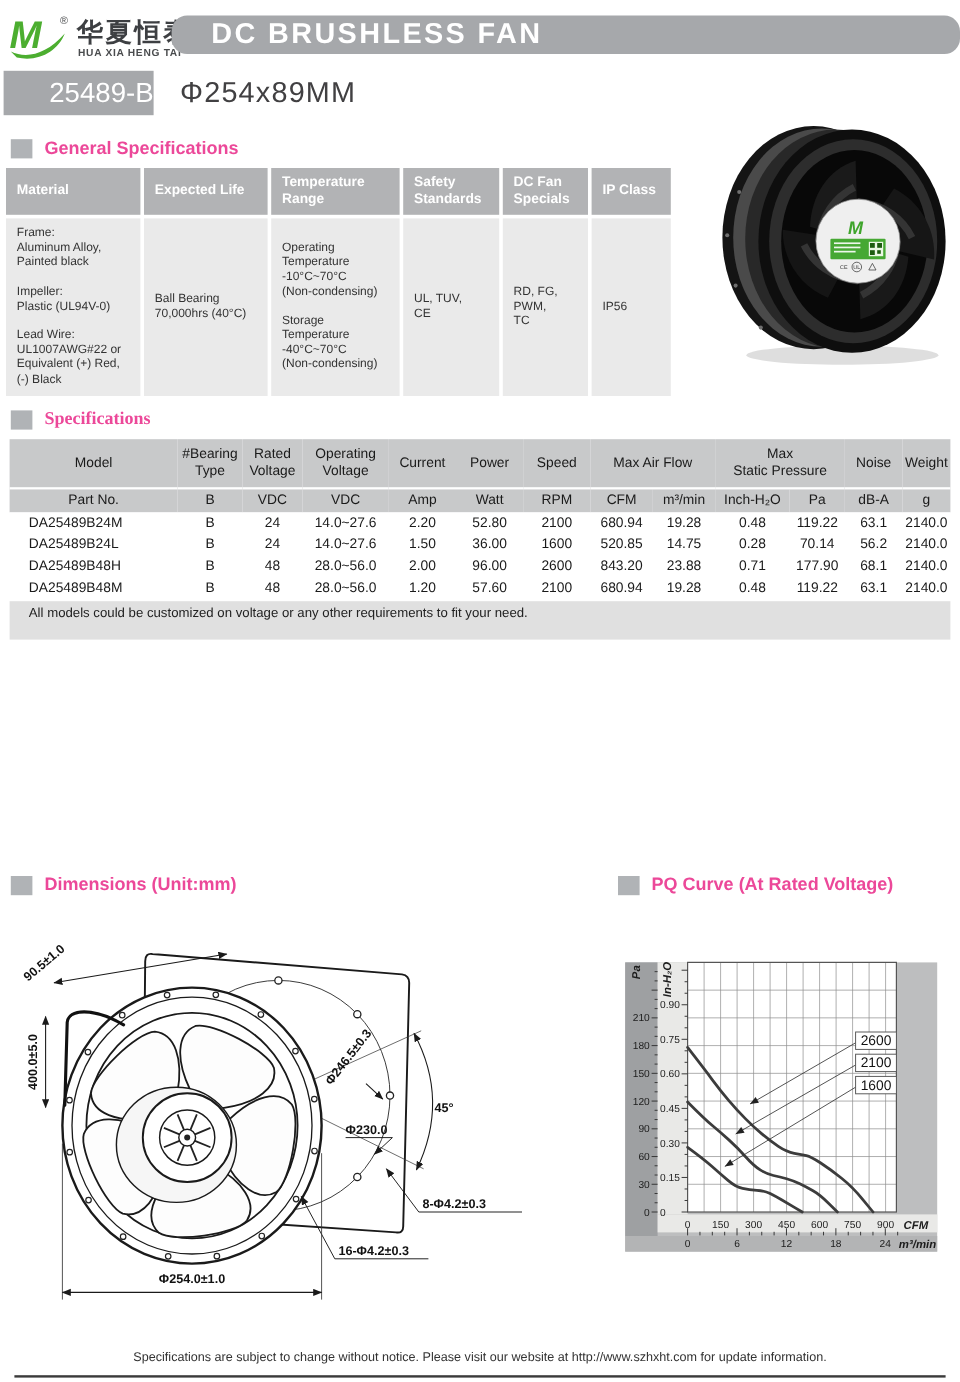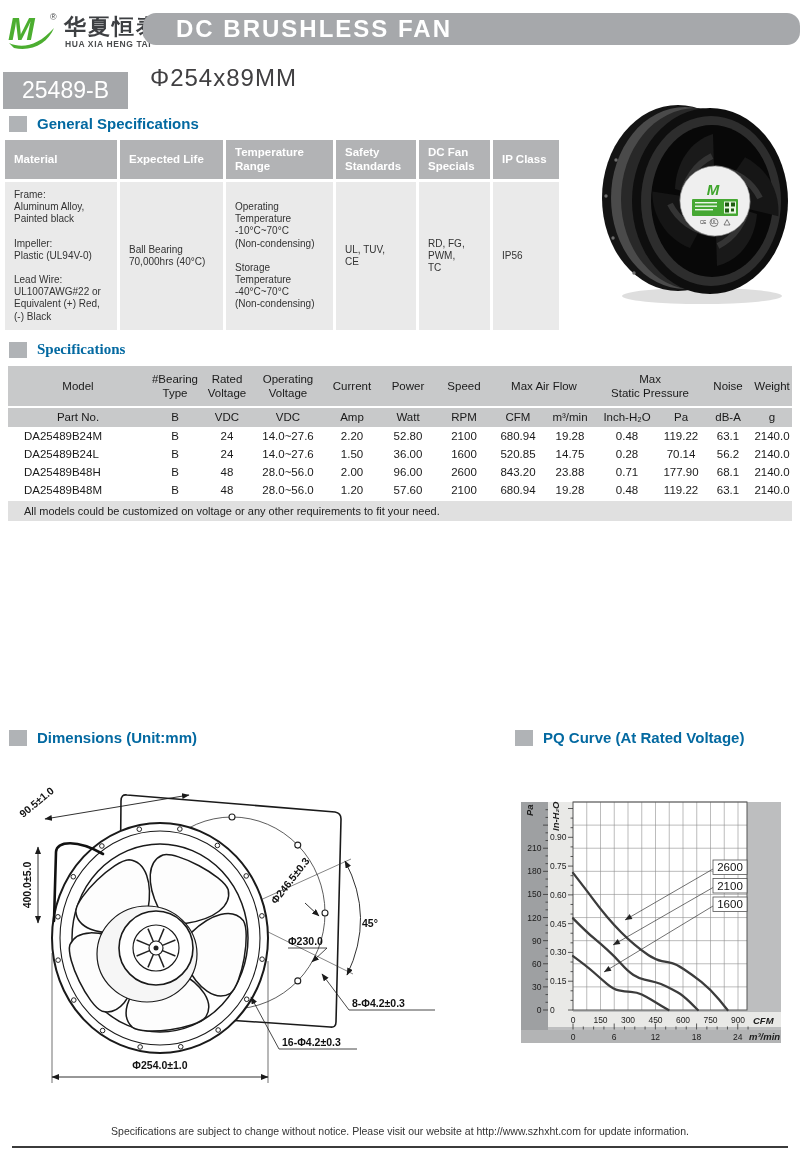--- a/index.html
+++ b/index.html
@@ -3,49 +3,49 @@
 <meta charset="utf-8">
 <title>DC Brushless Fan Datasheet</title>
 <style>
   html,body{margin:0;padding:0;background:#fff;}
   #page{position:relative;width:800px;height:1152px;background:#fff;overflow:hidden;
         font-family:"Liberation Sans","DejaVu Sans",sans-serif;color:#231f20;}
   .abs{position:absolute;}
   
   #topbar{left:143px;top:13px;width:657px;height:32px;background:#a6a8ab;border-radius:13px;}
   #topbar .t{color:#fff;font-size:24px;font-weight:bold;letter-spacing:2px;line-height:32px;padding-left:33px;}
-  #badge{left:3px;top:72px;width:125px;height:37px;background:#a6a8ab;color:#fff;
-         font-size:23px;text-align:center;line-height:37px;}
+  #badge{left:3px;top:59px;width:125px;height:37px;background:#a6a8ab;color:#fff;
+         font-size:23px;text-align:right;line-height:37px;}
   #sizelabel{left:150px;top:59px;height:37px;font-size:24px;line-height:37px;color:#414042;letter-spacing:1px;}
   
   #logo{left:8px;top:10px;width:260px;height:44px;}
   #logo .cn{position:absolute;left:56px;top:2px;font-size:22px;font-weight:bold;color:#3d3f42;letter-spacing:2px;}
   #logo .en{position:absolute;left:57px;top:29px;font-size:8.5px;font-weight:bold;color:#4a4c4e;letter-spacing:.6px;}
   
   .sect{display:flex;align-items:center;gap:10px;}
   .sect .sq{width:18px;height:16px;background:#b0b3b6;}
-  .sect .txt{font-size:15px;font-weight:bold;color:#0369a1;}
+  .sect .txt{font-size:15px;font-weight:bold;color:#ec4899;}
   
   #gentable{left:5px;top:140px;width:554px;display:grid;
             grid-template-columns:112px 103px 107px 80px 71px 66px;gap:3px;background:#fff;}
   #gentable .gh{background:#b2b3b5;color:#fff;font-size:11.5px;font-weight:bold;
                 padding:5px 9px;min-height:27px;display:flex;align-items:center;line-height:1.25;}
   #gentable .gb{background:#eaeaea;color:#333;font-size:10px;line-height:1.22;
                 padding:7px 9px;min-height:116px;display:flex;align-items:center;white-space:pre-line;}
   #gentable .gb.top{align-items:flex-start;}
   
   #specwrap{left:8px;top:366px;width:784px;}
   #spec-table{border-collapse:separate;border-spacing:0;width:784px;table-layout:fixed;font-size:11.5px;color:#1a1a1a;}
   #spec-table thead th{background:#c8c9ca;font-weight:normal;vertical-align:middle;text-align:center;line-height:1.25;}
   #spec-table tr.sh1 th{height:38px;border-bottom:2px solid #fff;}
   #spec-table tr.sh2 th{height:17px;}
   #spec-table td{height:16px;text-align:center;background:#fff;}
   #spec-table td:first-child{text-align:left;padding-left:16px;}
   .pre{white-space:pre-line;}
-  #specnote{margin-top:2px;background:#e0e0e0;font-size:11px;color:#222;height:20px;line-height:20px;padding-left:16px;}
+  #specnote{margin-top:2px;background:#e0e0e0;font-size:11px;color:#222;height:32px;line-height:20px;padding-left:16px;}
   
   .ct{font:8.5px "Liberation Sans",sans-serif;fill:#1c1c1c;}
   .ctb{font:italic 700 9.5px "Liberation Sans",sans-serif;fill:#1c1c1c;}
   .cl{font:400 11.5px "Liberation Sans",sans-serif;fill:#111;}
   .dl{font:600 10.5px "Liberation Sans",sans-serif;fill:#111;}
   .tiny{font:4.5px "Liberation Sans",sans-serif;fill:#333;}
   
   #footer{left:0;top:1125px;width:800px;text-align:center;font-size:10.5px;color:#333;}
   #botline{left:12px;top:1146px;width:776px;height:2px;background:#3b3b3b;}
 </style>

